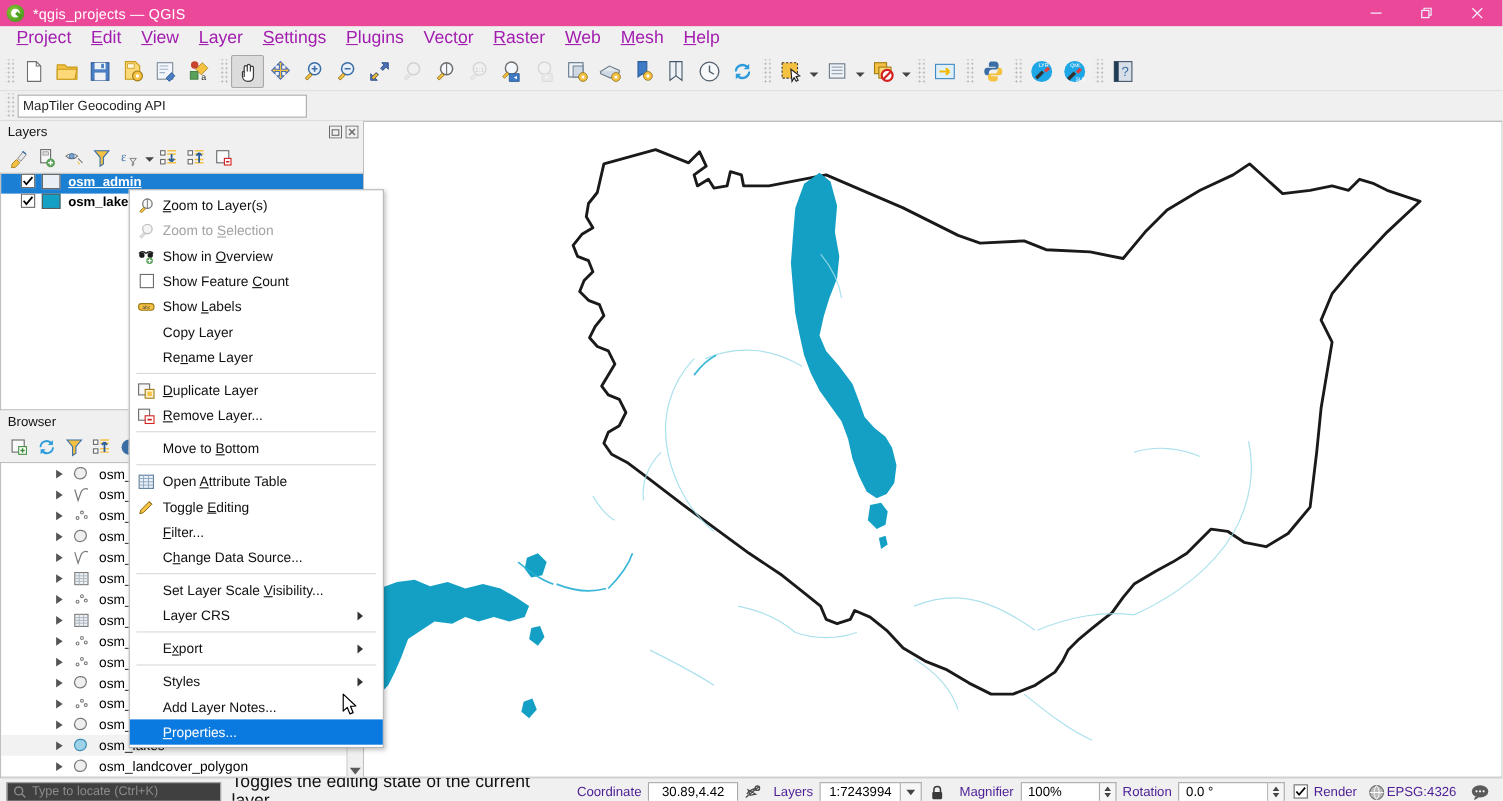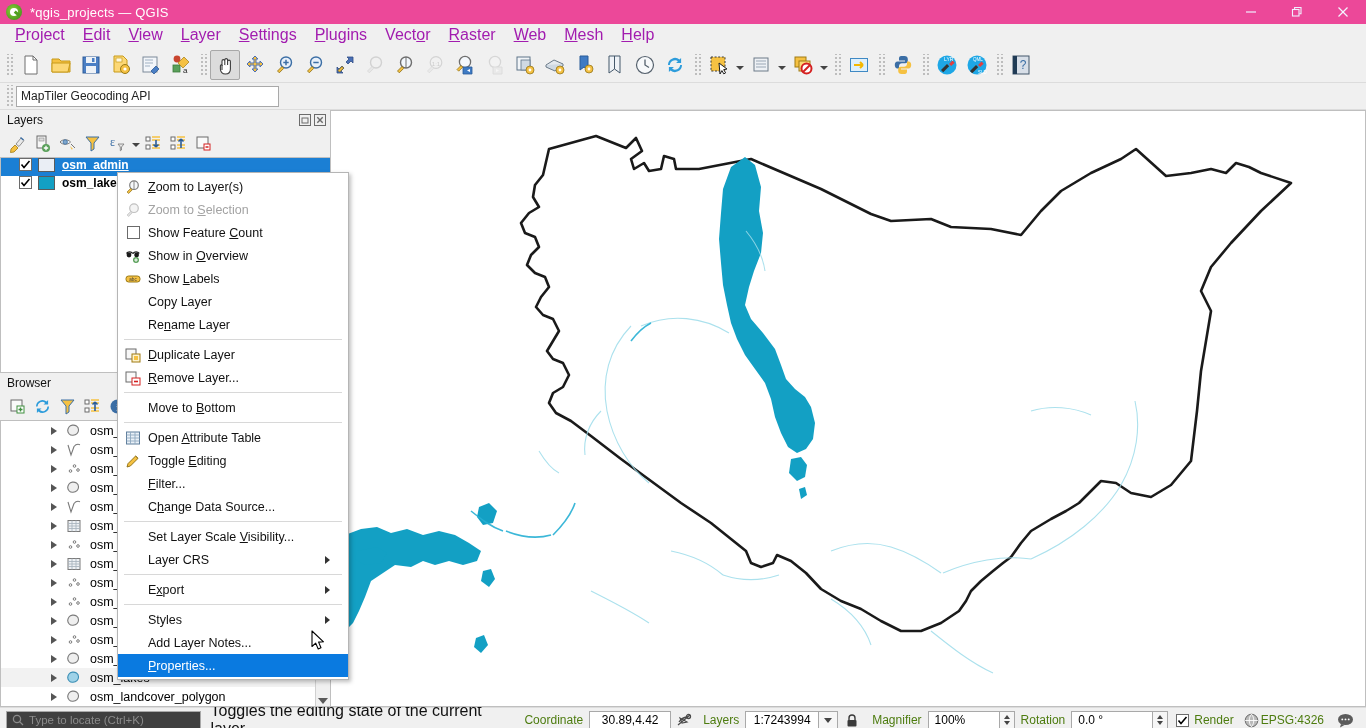--- a/index.html
+++ b/index.html
@@ -145,21 +145,21 @@
   
   .statusbar {
     height: 25px; background: #f0f0f0; display: flex; align-items: center;
     padding: 0 6px; gap: 0; border-top: 1px solid #dcdcdc;
   }
   .locator {
     width: 196px; height: 19px; background:#404040; border:1px solid #a9a9a9; display:flex;align-items:center;
     padding-left: 5px; gap: 5px; color: #8b8b8b; font-size: 11.5px;
   }
   .statusmsg { margin-left: 10px; font-size: 16px; color: #111; }
-  .sb-label { font-size: 12px; color: #4d7c0f; margin: 0 6px; }
+  .sb-label { font-size: 12px; color: #4c1d95; margin: 0 6px; }
   .sb-field {
     height: 19px; background:#fff; border:1px solid #a9a9a9; display:flex; align-items:center;
     justify-content:center; font-size: 12px; padding: 0 6px; text-align: center;
   }
   .sb-combo-arrow {
     width: 19px; height: 19px; border:1px solid #a9a9a9; border-left: none; background:#f6f6f6;
     display:flex;align-items:center;justify-content:center;
   }
   .sb-combo-arrow i { width:0;height:0;border-left:4px solid transparent;border-right:4px solid transparent;border-top:5px solid #444;}
   .spin { width: 15px; height: 19px; border:1px solid #a9a9a9; border-left:none; background:#f6f6f6;
@@ -870,21 +870,21 @@
       <div class="spin">
           <i class="u"></i>
           <i class="d"></i>
         </div>
       <span class="sb-label">Rotation</span>
       <div class="sb-field" style="width:82px;justify-content:flex-start">0.0 °</div>
       <div class="spin">
           <i class="u"></i>
           <i class="d"></i>
         </div>
-      <div style="display:flex;align-items:flex-end;margin-left:8px;gap:5px;">
+      <div style="display:flex;align-items:flex-start;margin-left:8px;gap:5px;">
         <div class="sb-check">
           <svg width="11" height="11" viewBox="0 0 11 11">
               <path d="M1.5 5.5l2.5 3L9.5 2" fill="none" stroke="#000" stroke-width="1.6"></path>
             </svg>
         </div>
         <span class="sb-label" style="margin:0">Render</span>
       </div>
       <div style="display:flex;align-items:center;margin-left:10px;">
         <svg width="15" height="15" viewBox="0 0 15 15">
             <circle cx="7.5" cy="7.5" r="6.3" fill="#b9b9b9" stroke="#6d6d6d" stroke-width="1"></circle>
@@ -919,38 +919,38 @@
         <div class="mi-icon">
           <svg width="16" height="16" viewBox="0 0 16 16">
             <circle cx="9" cy="6.2" r="4.3" fill="#f4f4f4" stroke="#c0c0c0" stroke-width="1.2"></circle>
             <path d="M5.7 9.4l-3.6 3.6 1.5 1.5 3.6-3.6z" fill="#e0e0e0" stroke="#c0c0c0" stroke-width=".7"></path>
           </svg>
         </div>
         <div class="mi-label">Zoom to <u class="a">S</u>election</div>
       </div>
       <div class="mi">
         <div class="mi-icon">
-          <div class="mcheckbox"></div>
-        </div>
-        <div class="mi-label">Show Feature <u class="a">C</u>ount</div>
-      </div>
-      <div class="mi">
-        <div class="mi-icon">
           <svg width="16" height="16" viewBox="0 0 16 16">
             <path d="M1.5 5.5c1.6-2.2 4.6-2.2 6.2 0M8 5.5c1.6-2.2 4.6-2.2 6.2 0" fill="none" stroke="#1a1a1a" stroke-width="1.4"></path>
             <circle cx="4" cy="7" r="2.4" fill="#1a1a1a"></circle>
             <circle cx="11.6" cy="7" r="2.4" fill="#1a1a1a"></circle>
             <circle cx="11" cy="12" r="3" fill="#5aa05a"></circle>
             <path d="M11 10.2v3.6M9.2 12h3.6" stroke="#fff" stroke-width="1.1"></path>
           </svg>
         </div>
         <div class="mi-label">Show in <u class="a">O</u>verview</div>
       </div>
       <div class="mi">
         <div class="mi-icon">
+          <div class="mcheckbox"></div>
+        </div>
+        <div class="mi-label">Show Feature <u class="a">C</u>ount</div>
+      </div>
+      <div class="mi">
+        <div class="mi-icon">
           <svg width="16" height="16" viewBox="0 0 16 16">
             <rect x="1" y="5" width="14" height="6" rx="2.6" fill="#f5c142" stroke="#9a7a16"></rect>
             <text x="8" y="9.8" font-size="4.6" text-anchor="middle" font-family="Liberation Sans" fill="#3a3a3a">abc</text>
           </svg>
         </div>
         <div class="mi-label">Show <u class="a">L</u>abels</div>
       </div>
       <div class="mi">
         <div class="mi-icon"></div>
         <div class="mi-label">Copy Layer</div>

